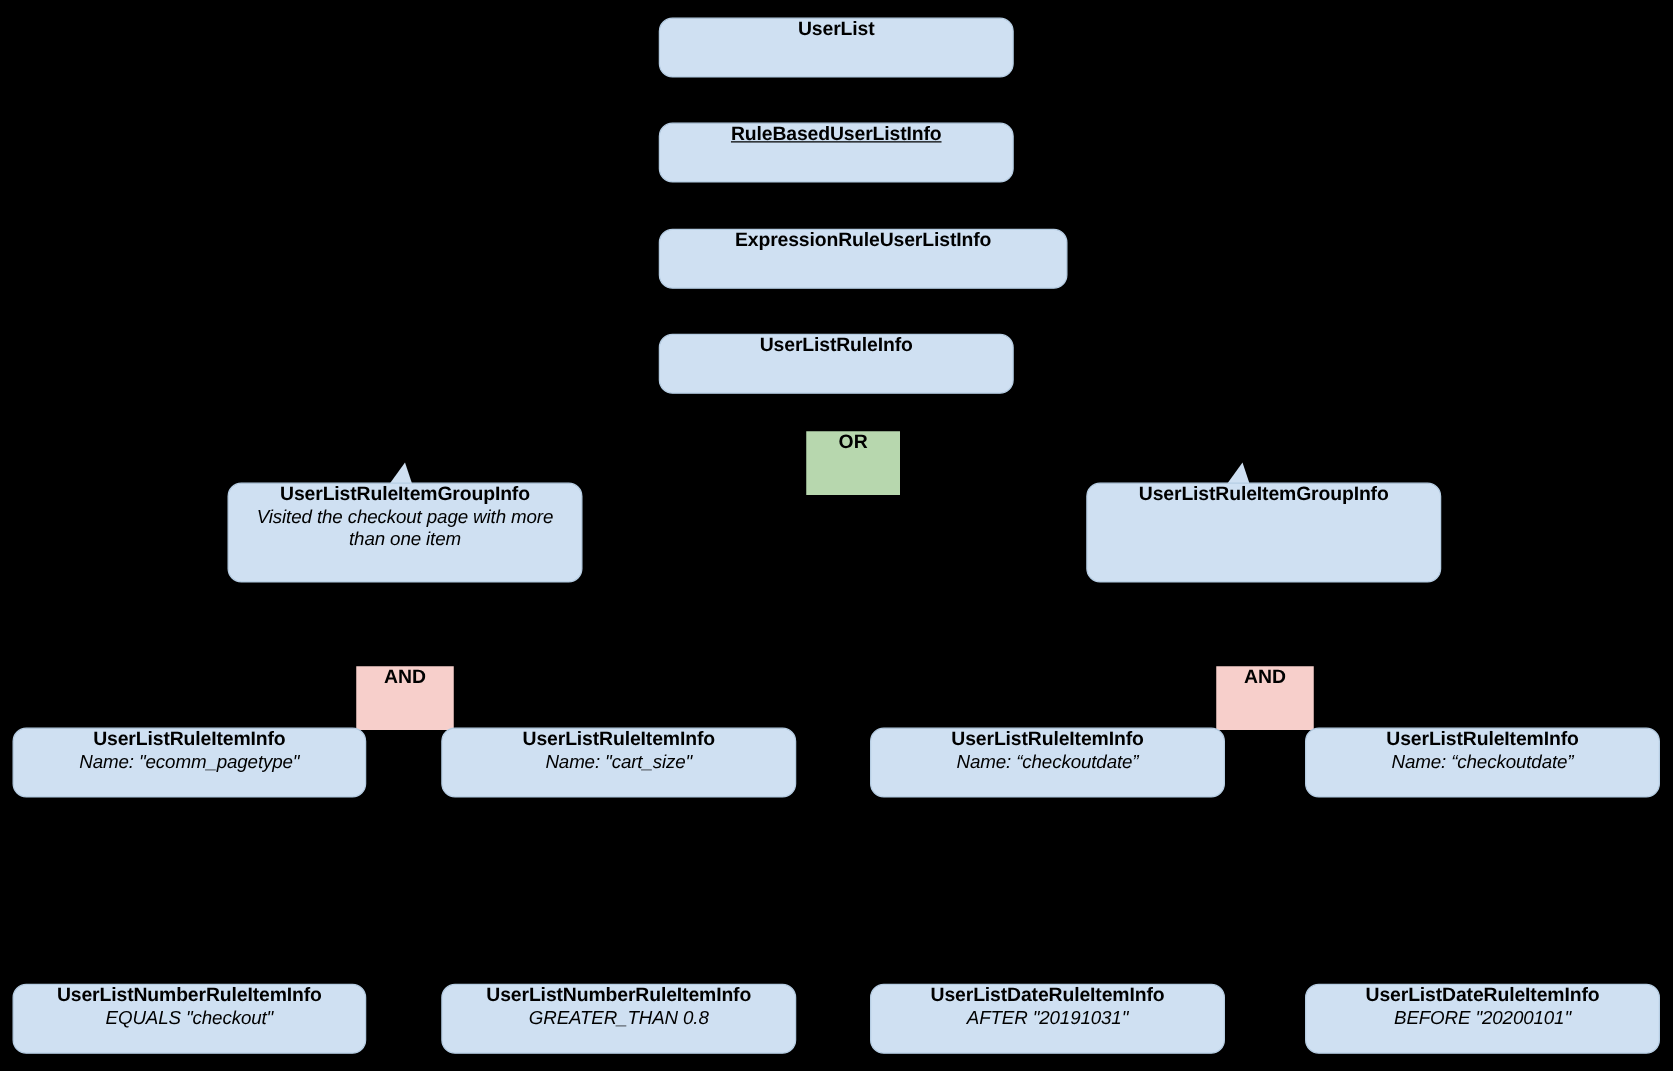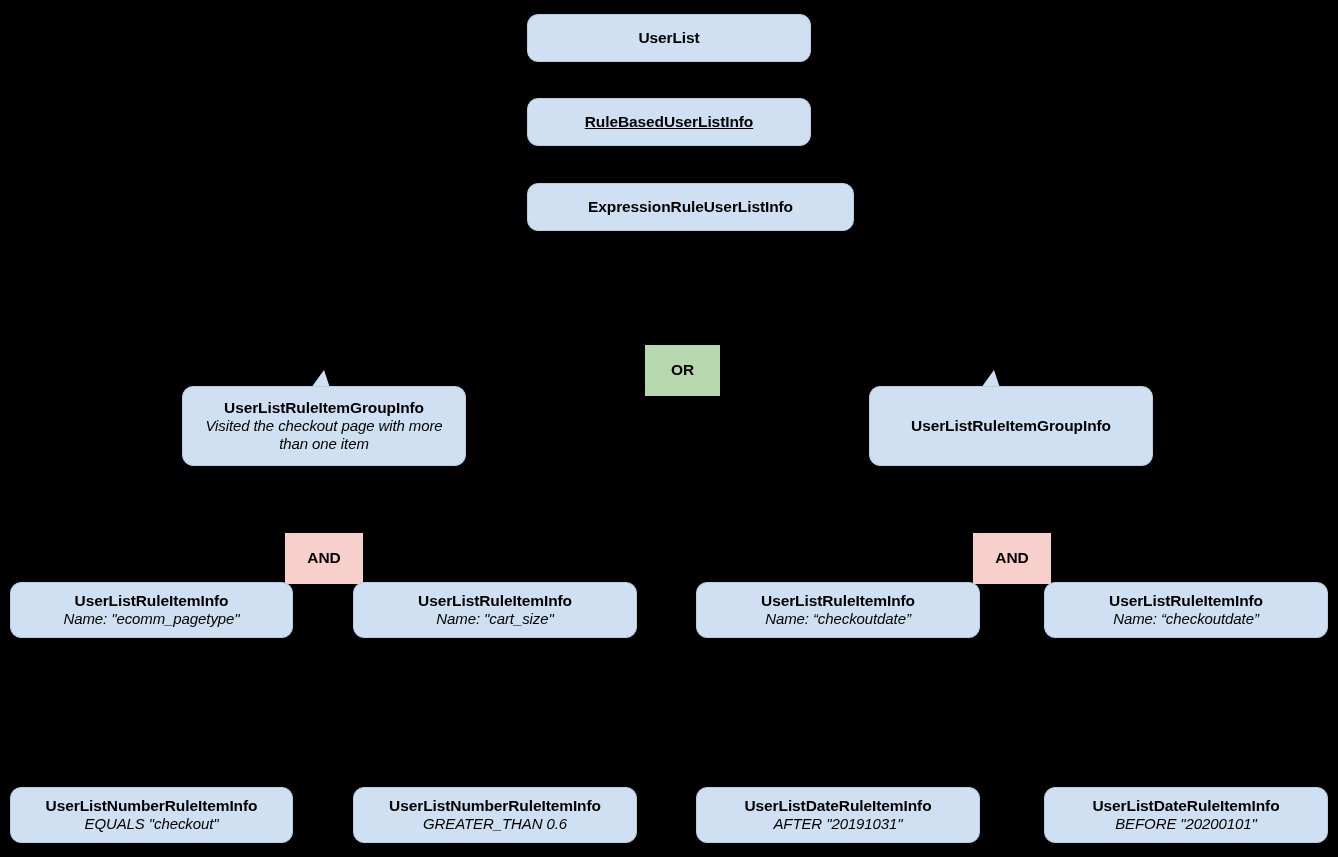--- a/index.html
+++ b/index.html
@@ -17,21 +17,21 @@
     height: 857px;
     background: #000000;
     overflow: hidden;
   }
   .node {
     position: absolute;
     box-sizing: border-box;
     display: flex;
     flex-direction: column;
     align-items: center;
-    justify-content: center;
+    justify-content: flex-start;
     text-align: center;
     line-height: 1.18;
     color: #000000;
   }
   .node.class-node {
     background: #cfe0f2;
     border: 1px solid #b6cde3;
     border-radius: 11px;
   }
   .node.op-node {
@@ -80,20 +80,23 @@
   </div>
 
   <div class="node class-node" style="left:527px; top:98px; width:284px; height:48px;text-decoration:underline;">
     <span class="title">RuleBasedUserListInfo</span>
   </div>
 
   <div class="node class-node" style="left:527px; top:183px; width:327px; height:48px;">
     <span class="title">ExpressionRuleUserListInfo</span>
   </div>
 
+  <div class="node class-node" style="left:527px; top:267px; width:284px; height:48px;">
+    <span class="title">UserListRuleInfo</span>
+  </div>
 
   <div class="node op-node op-or" style="left:631px; top:345px; width:75px; height:51px;margin-left:14px;">
     <span class="op-label">OR</span>
   </div>
 
   <div class="notch" style="left:311px; top:370px;"></div>
   <div class="notch" style="left:981px; top:370px;"></div>
 
   <div class="node class-node" style="left:182px; top:386px; width:284px; height:80px; padding:0 10px;">
     <span class="title">UserListRuleItemGroupInfo</span>
@@ -132,21 +135,21 @@
     <span class="subtitle">Name: “checkoutdate”</span>
   </div>
 
   <div class="node class-node" style="left:10px; top:787px; width:283px; height:56px; padding:0 6px;">
     <span class="title">UserListNumberRuleItemInfo</span>
     <span class="subtitle">EQUALS "checkout"</span>
   </div>
 
   <div class="node class-node" style="left:353px; top:787px; width:284px; height:56px; padding:0 6px;">
     <span class="title">UserListNumberRuleItemInfo</span>
-    <span class="subtitle">GREATER_THAN 0.6</span>
+    <span class="subtitle">GREATER_THAN 0.8</span>
   </div>
 
   <div class="node class-node" style="left:696px; top:787px; width:284px; height:56px; padding:0 6px;">
     <span class="title">UserListDateRuleItemInfo</span>
     <span class="subtitle">AFTER "20191031"</span>
   </div>
 
   <div class="node class-node" style="left:1044px; top:787px; width:284px; height:56px; padding:0 6px;">
     <span class="title">UserListDateRuleItemInfo</span>
     <span class="subtitle">BEFORE "20200101"</span>

